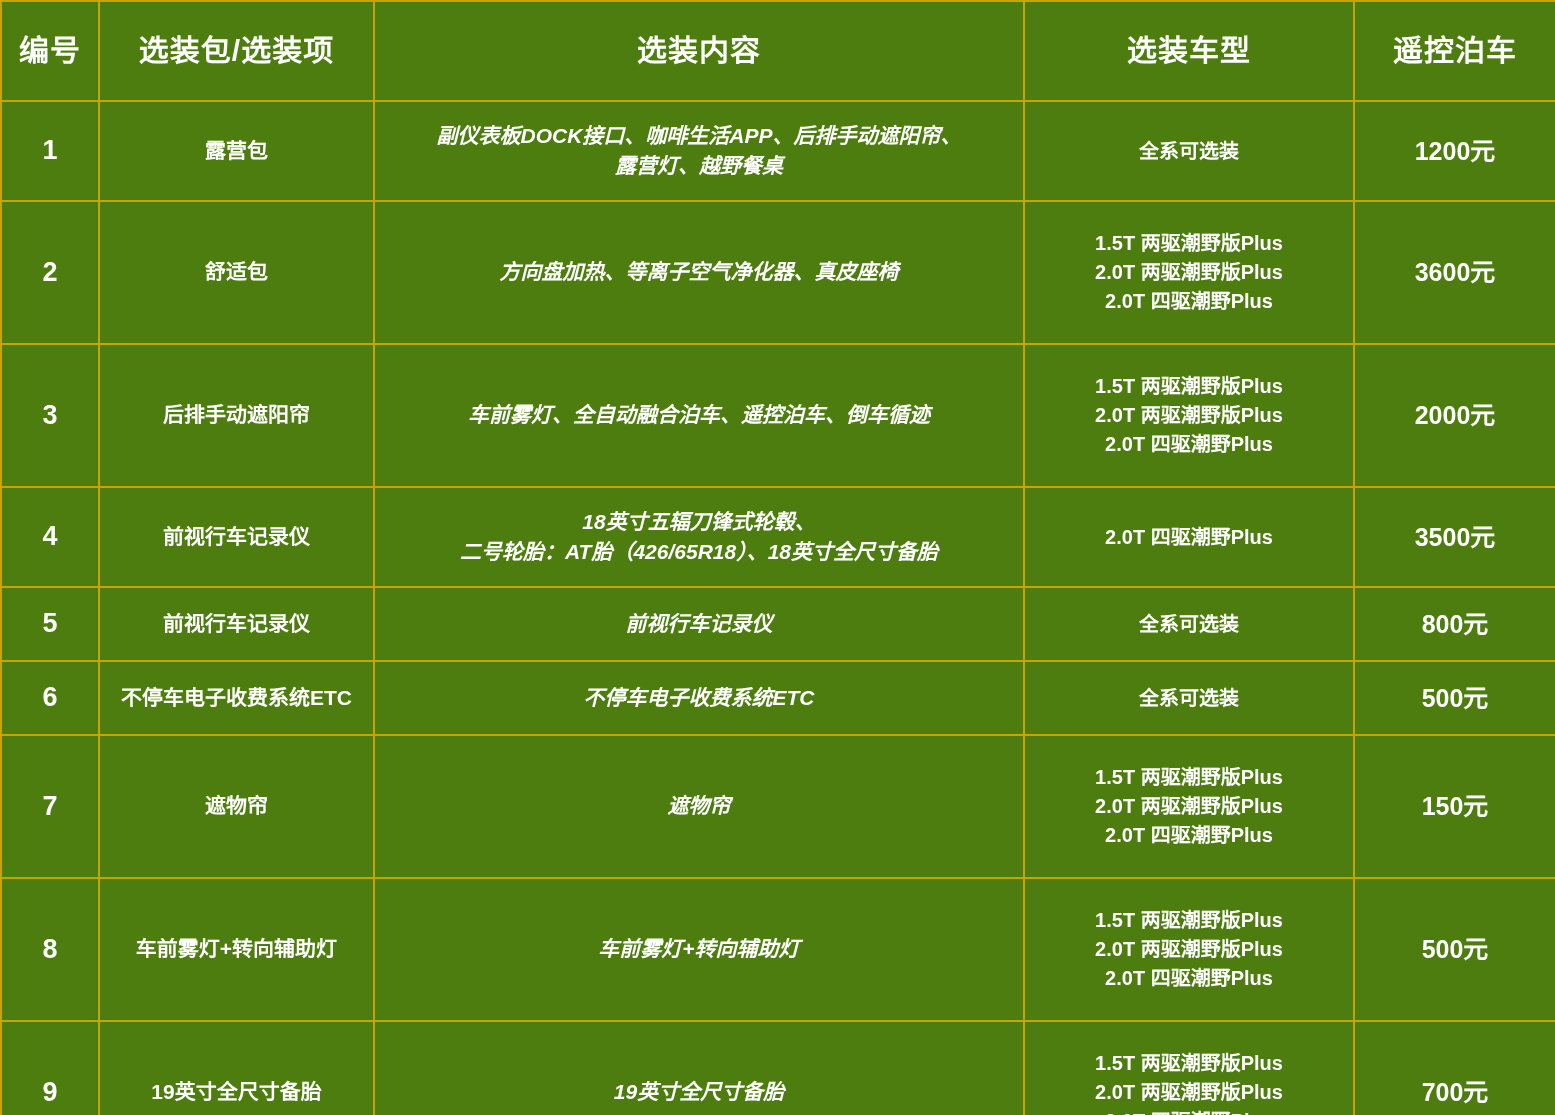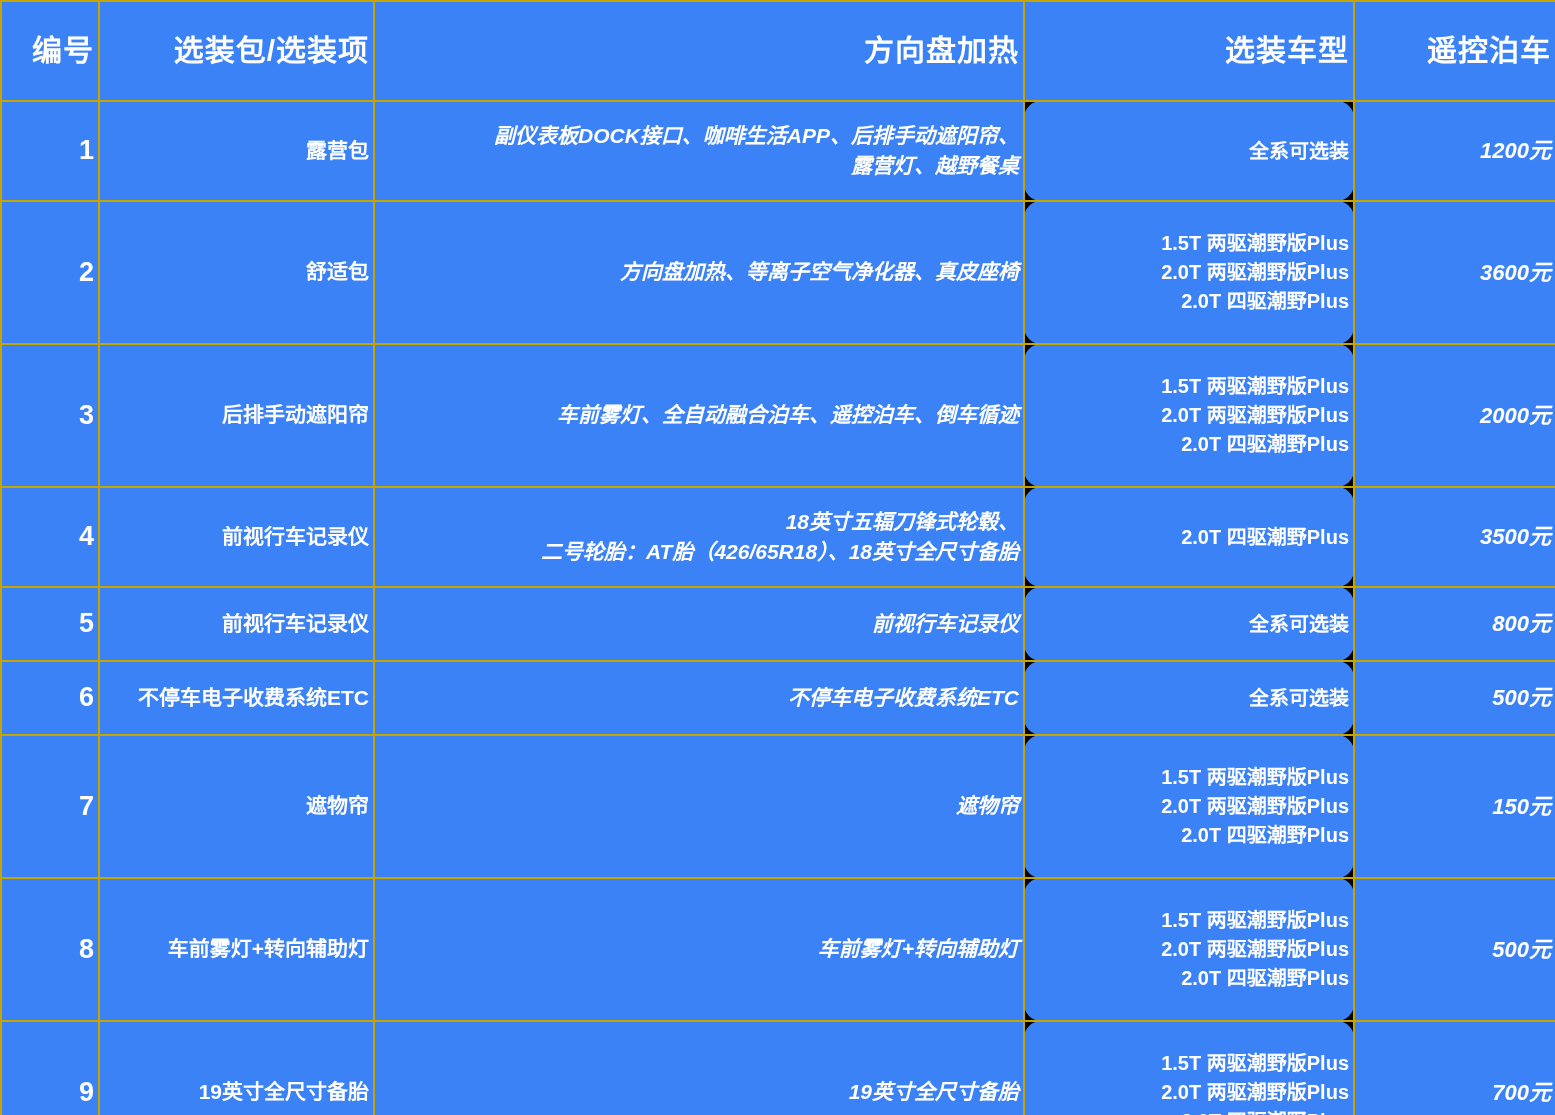--- a/index.html
+++ b/index.html
@@ -21,25 +21,25 @@
     background: #000000;
   }
   #optionsTable col.c-no     { width: 98px; }
   #optionsTable col.c-pkg    { width: 275px; }
   #optionsTable col.c-content{ width: 650px; }
   #optionsTable col.c-model  { width: 330px; }
   #optionsTable col.c-price  { width: 202px; }
 
   #optionsTable th, #optionsTable td {
     border: 2px solid #c8a400;
-    text-align: right;
+    text-align: center;
     vertical-align: middle;
     font-weight: bold;
     color: #ffffff;
-    background: #3b82f6;
+    background: #4d7c0f;
     padding: 6px 4px;
     line-height: 1.45;
   }
   #optionsTable thead th {
     font-size: 30px;
     height: 86px;
     letter-spacing: 1px;
   }
   #optionsTable tbody td {
     font-size: 20px;
@@ -49,25 +49,23 @@
   }
   #optionsTable tbody td.cell-pkg {
     font-size: 21px;
   }
   #optionsTable tbody td.cell-content {
     font-size: 21px;
     font-style: italic;
   }
   #optionsTable tbody td.cell-model {
     font-size: 20px;
-    border-radius: 17px;
   }
   #optionsTable tbody td.cell-price {
-    font-size: 22px;
-    font-style: italic;
+    font-size: 25px;
   }
   .multiline {
     white-space: pre-line;
   }
   
   tr[data-rowh="1"] td { height: 86px; }
   tr[data-rowh="2"] td { height: 129px; }
   tr[data-rowh="3"] td { height: 60px; }
 </style>
 </head>
@@ -78,21 +76,21 @@
     <col class="c-no">
     <col class="c-pkg">
     <col class="c-content">
     <col class="c-model">
     <col class="c-price">
   </colgroup>
   <thead>
     <tr>
       <th>编号</th>
       <th>选装包/选装项</th>
-      <th>方向盘加热</th>
+      <th>选装内容</th>
       <th>选装车型</th>
       <th>遥控泊车</th>
     </tr>
   </thead>
   <tbody id="tableBody">
       <tr data-rowh="1">
         <td class="cell-no multiline">1</td>
         <td class="cell-pkg multiline">露营包</td>
         <td class="cell-content multiline">副仪表板DOCK接口、咖啡生活APP、后排手动遮阳帘、
 露营灯、越野餐桌</td>

